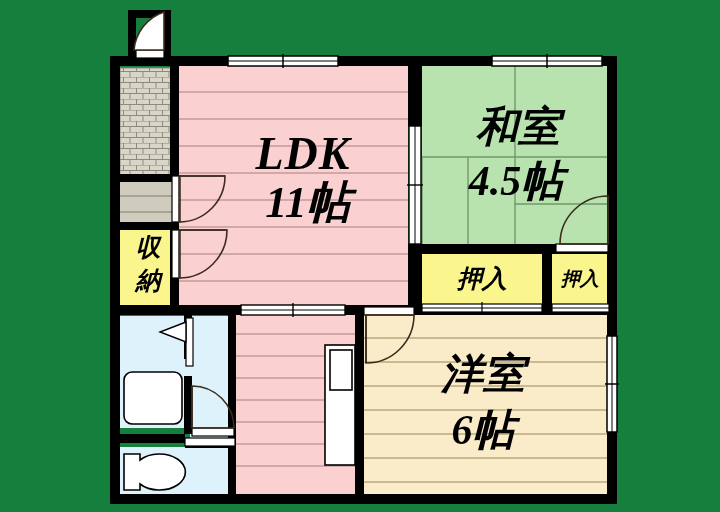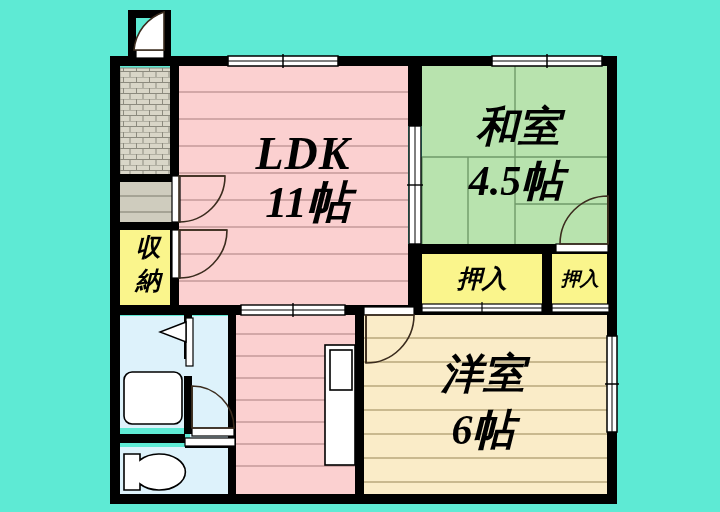--- a/index.html
+++ b/index.html
@@ -7,21 +7,21 @@
     padding: 0;
     background: #ffffff;
   }
   body {
     font-family: "Liberation Serif", serif;
   }
   #floorplan-root {
     position: relative;
     width: 720px;
     height: 512px;
-    background: #5eead4;
+    background: #15803d;
     overflow: hidden;
   }
   #floorplan-svg {
     display: block;
     width: 720px;
     height: 512px;
   }
   .room-label {
     font-family: "Liberation Serif", serif;
     font-style: italic;

